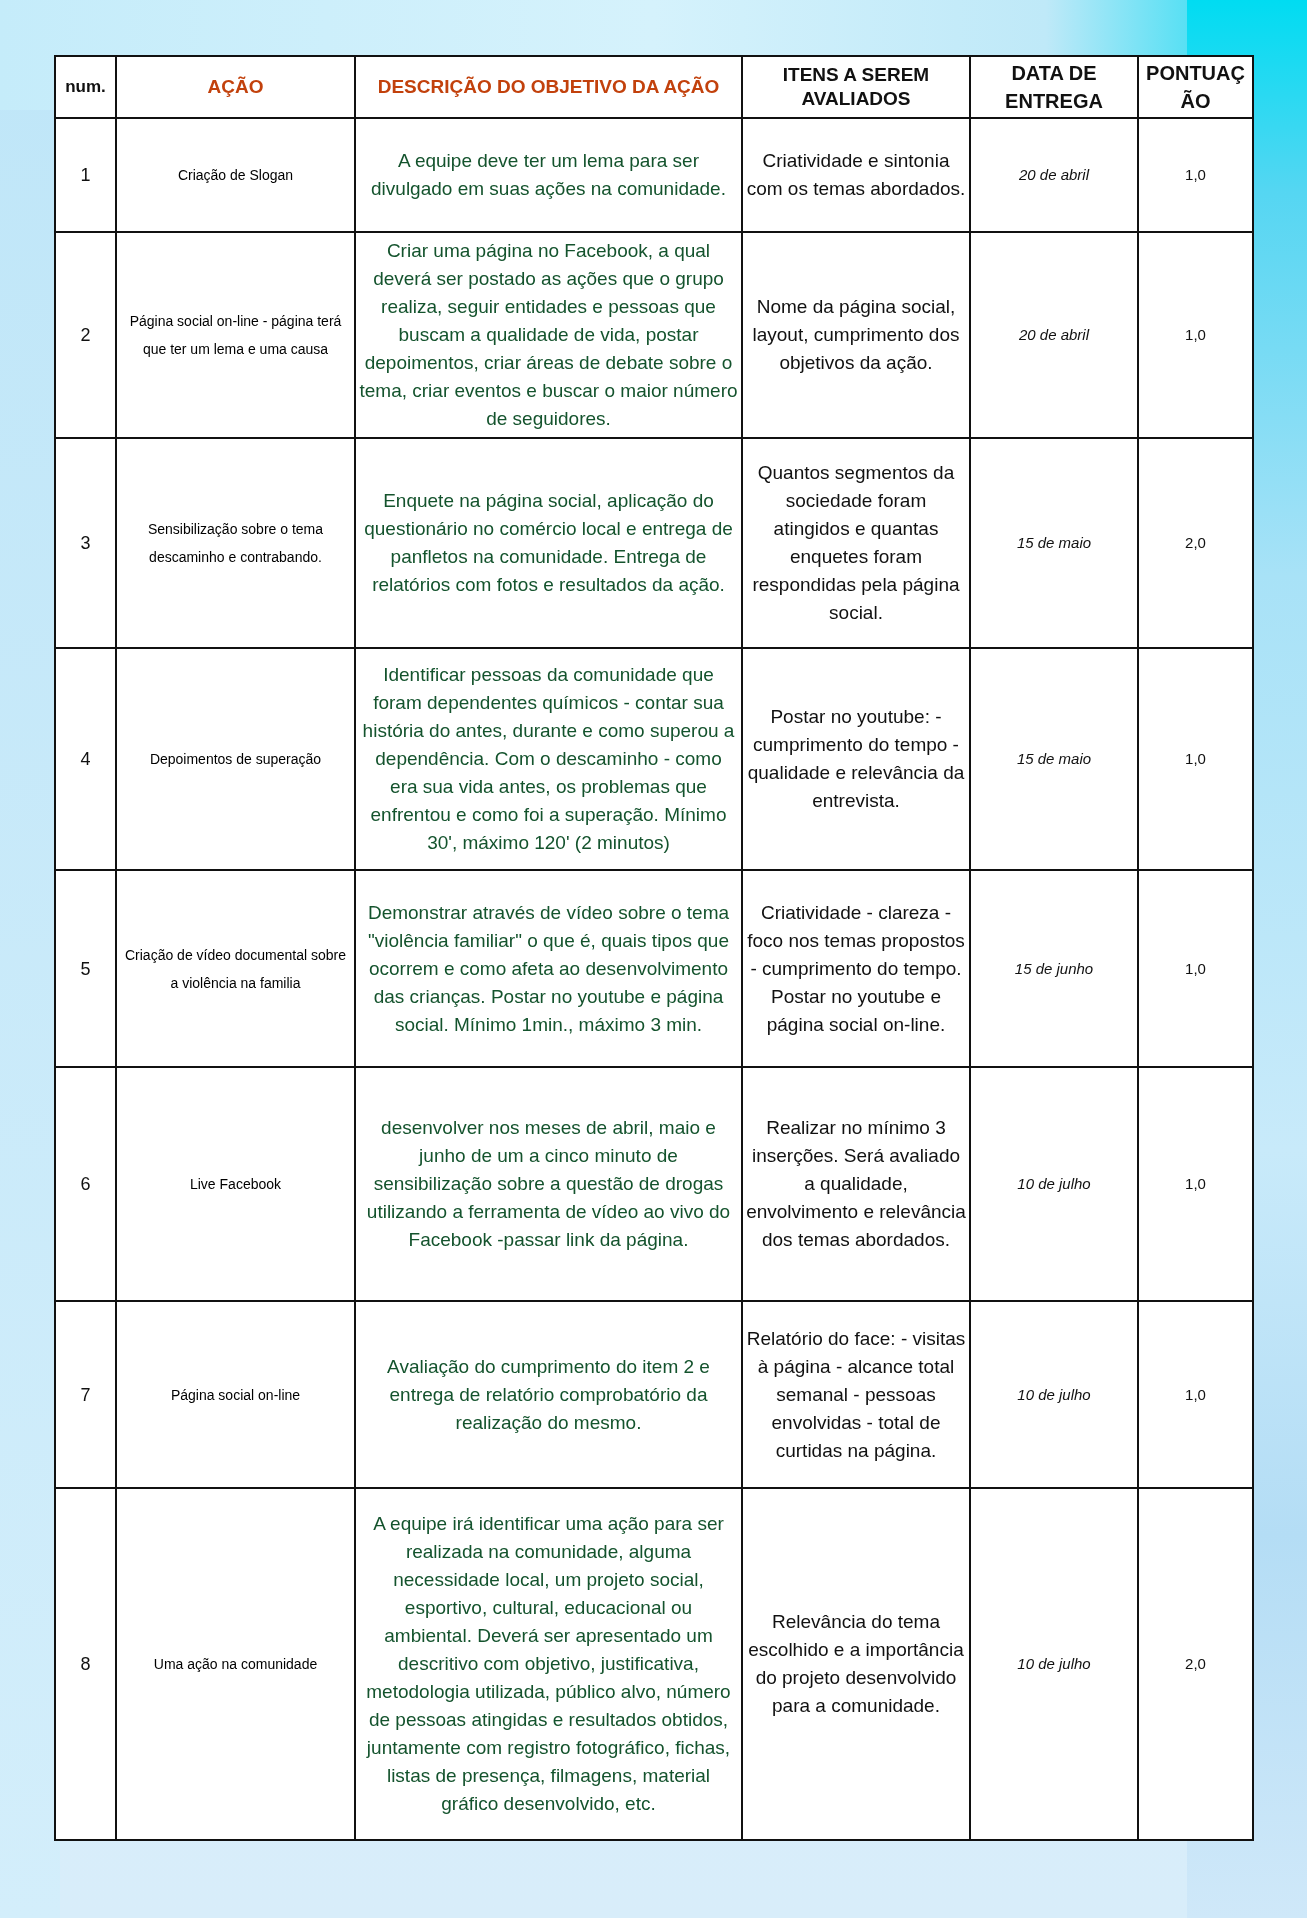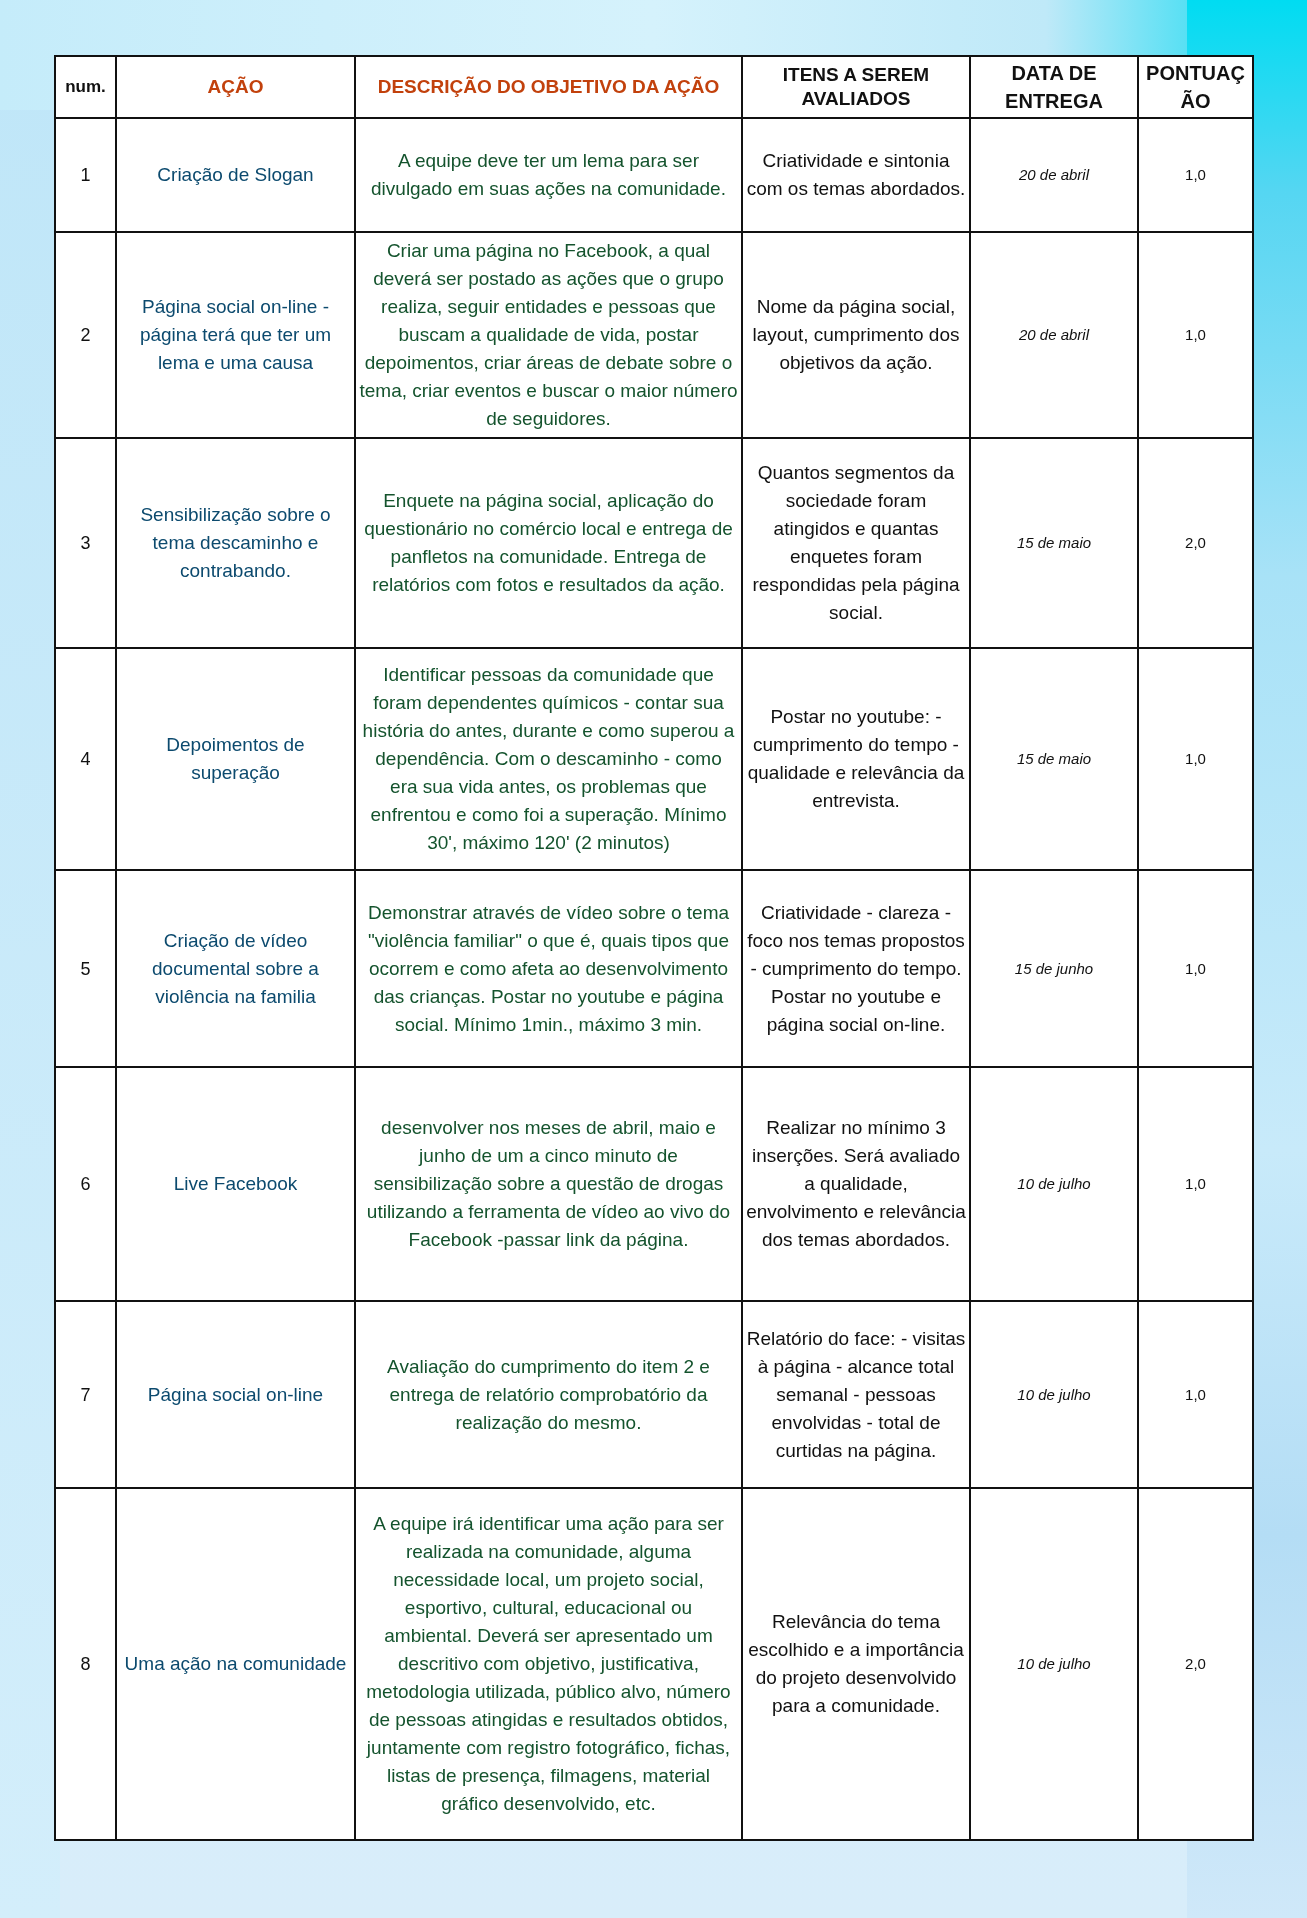--- a/index.html
+++ b/index.html
@@ -27,21 +27,21 @@
   }
   table.grid td, table.grid th {
     border: 2px solid #111; text-align: center; vertical-align: middle;
     padding: 2px 3px; line-height: 28px; word-wrap: break-word;
   }
   th { font-weight: bold; color: #c2410c; font-size: 19px; }
   th.dark { color: #111; }
   th.small { font-size: 20px; }
   th.num { text-align: left; font-size: 17px; vertical-align: bottom; color: #111; }
   td.num { color: #111; font-size: 18px; }
-  td.acao { color: #0c4a6e; font-size: 19px; }
+  td.acao { color: #000000; font-size: 14px; }
   td.desc { color: #14532d; font-size: 19px; }
   td.itens { color: #111; font-size: 19px; margin-left: 28px; }
   td.data { color: #111; font-size: 15px; font-style: italic; }
   td.pts { color: #111; font-size: 15px; border-radius: 11px; }
   tr.head { height: 50px; margin-left: 24px; }
 </style>
 </head>
 <body>
 
 <div class="bg-left"></div>

